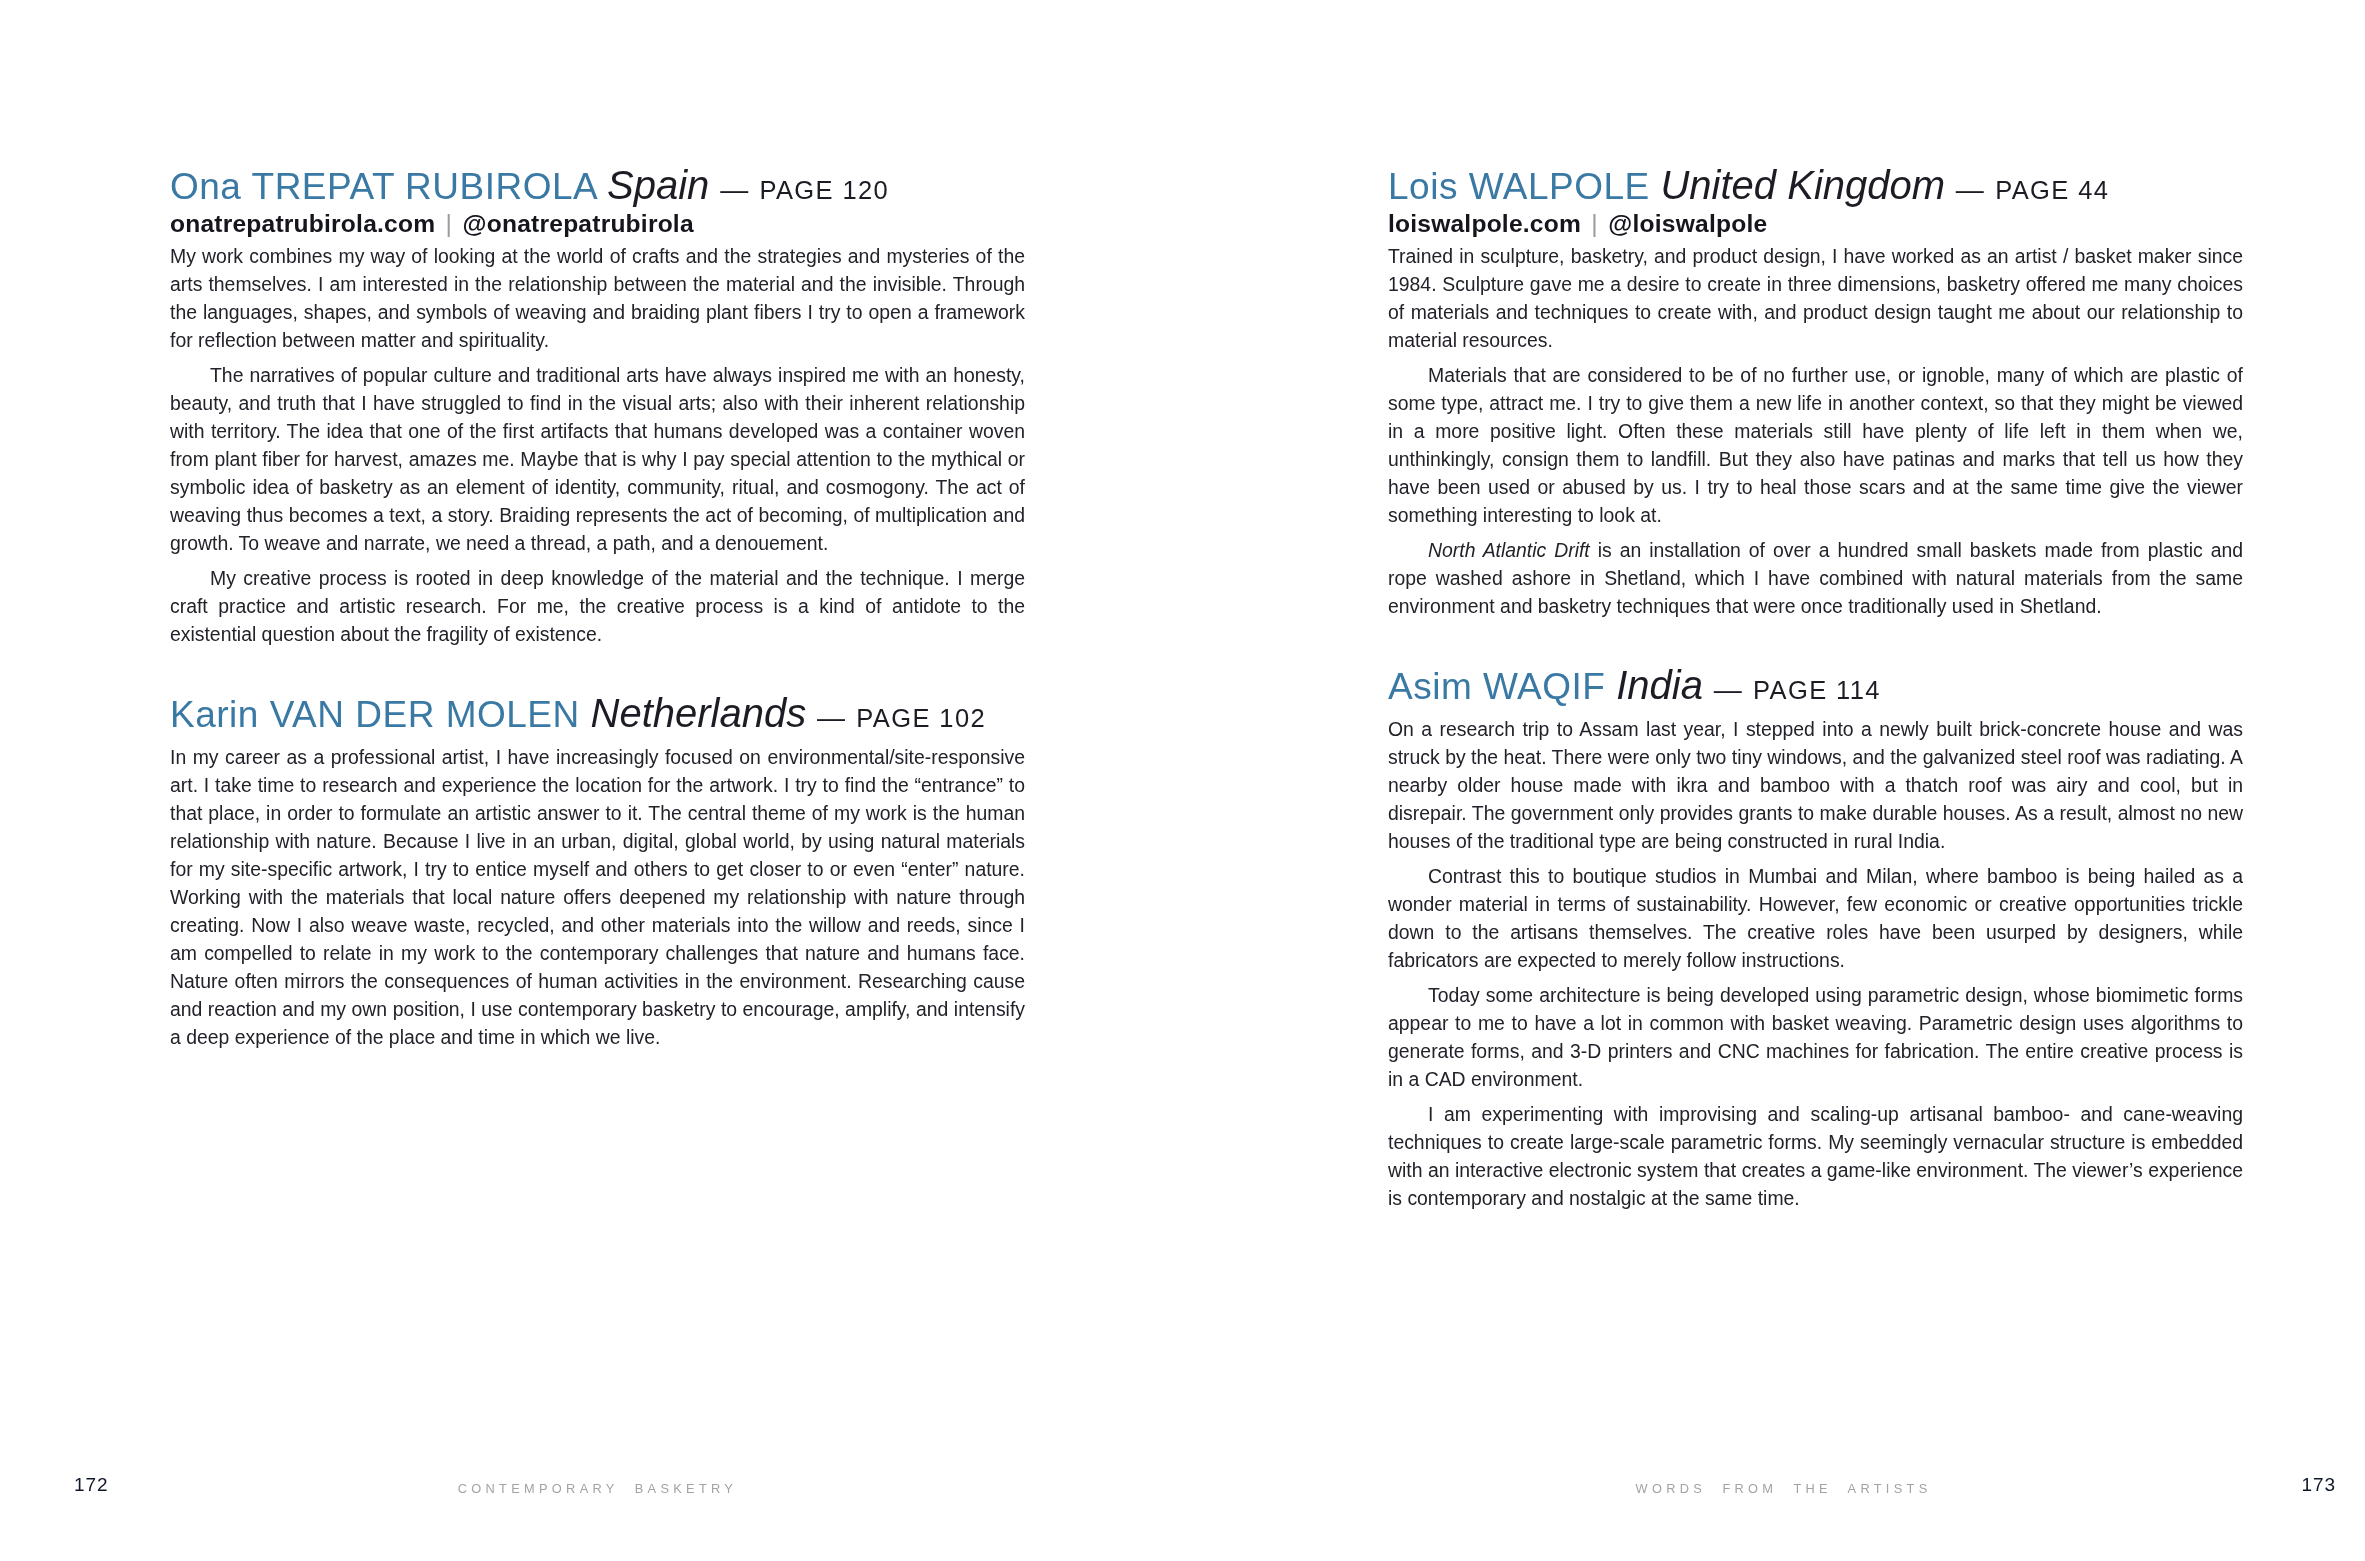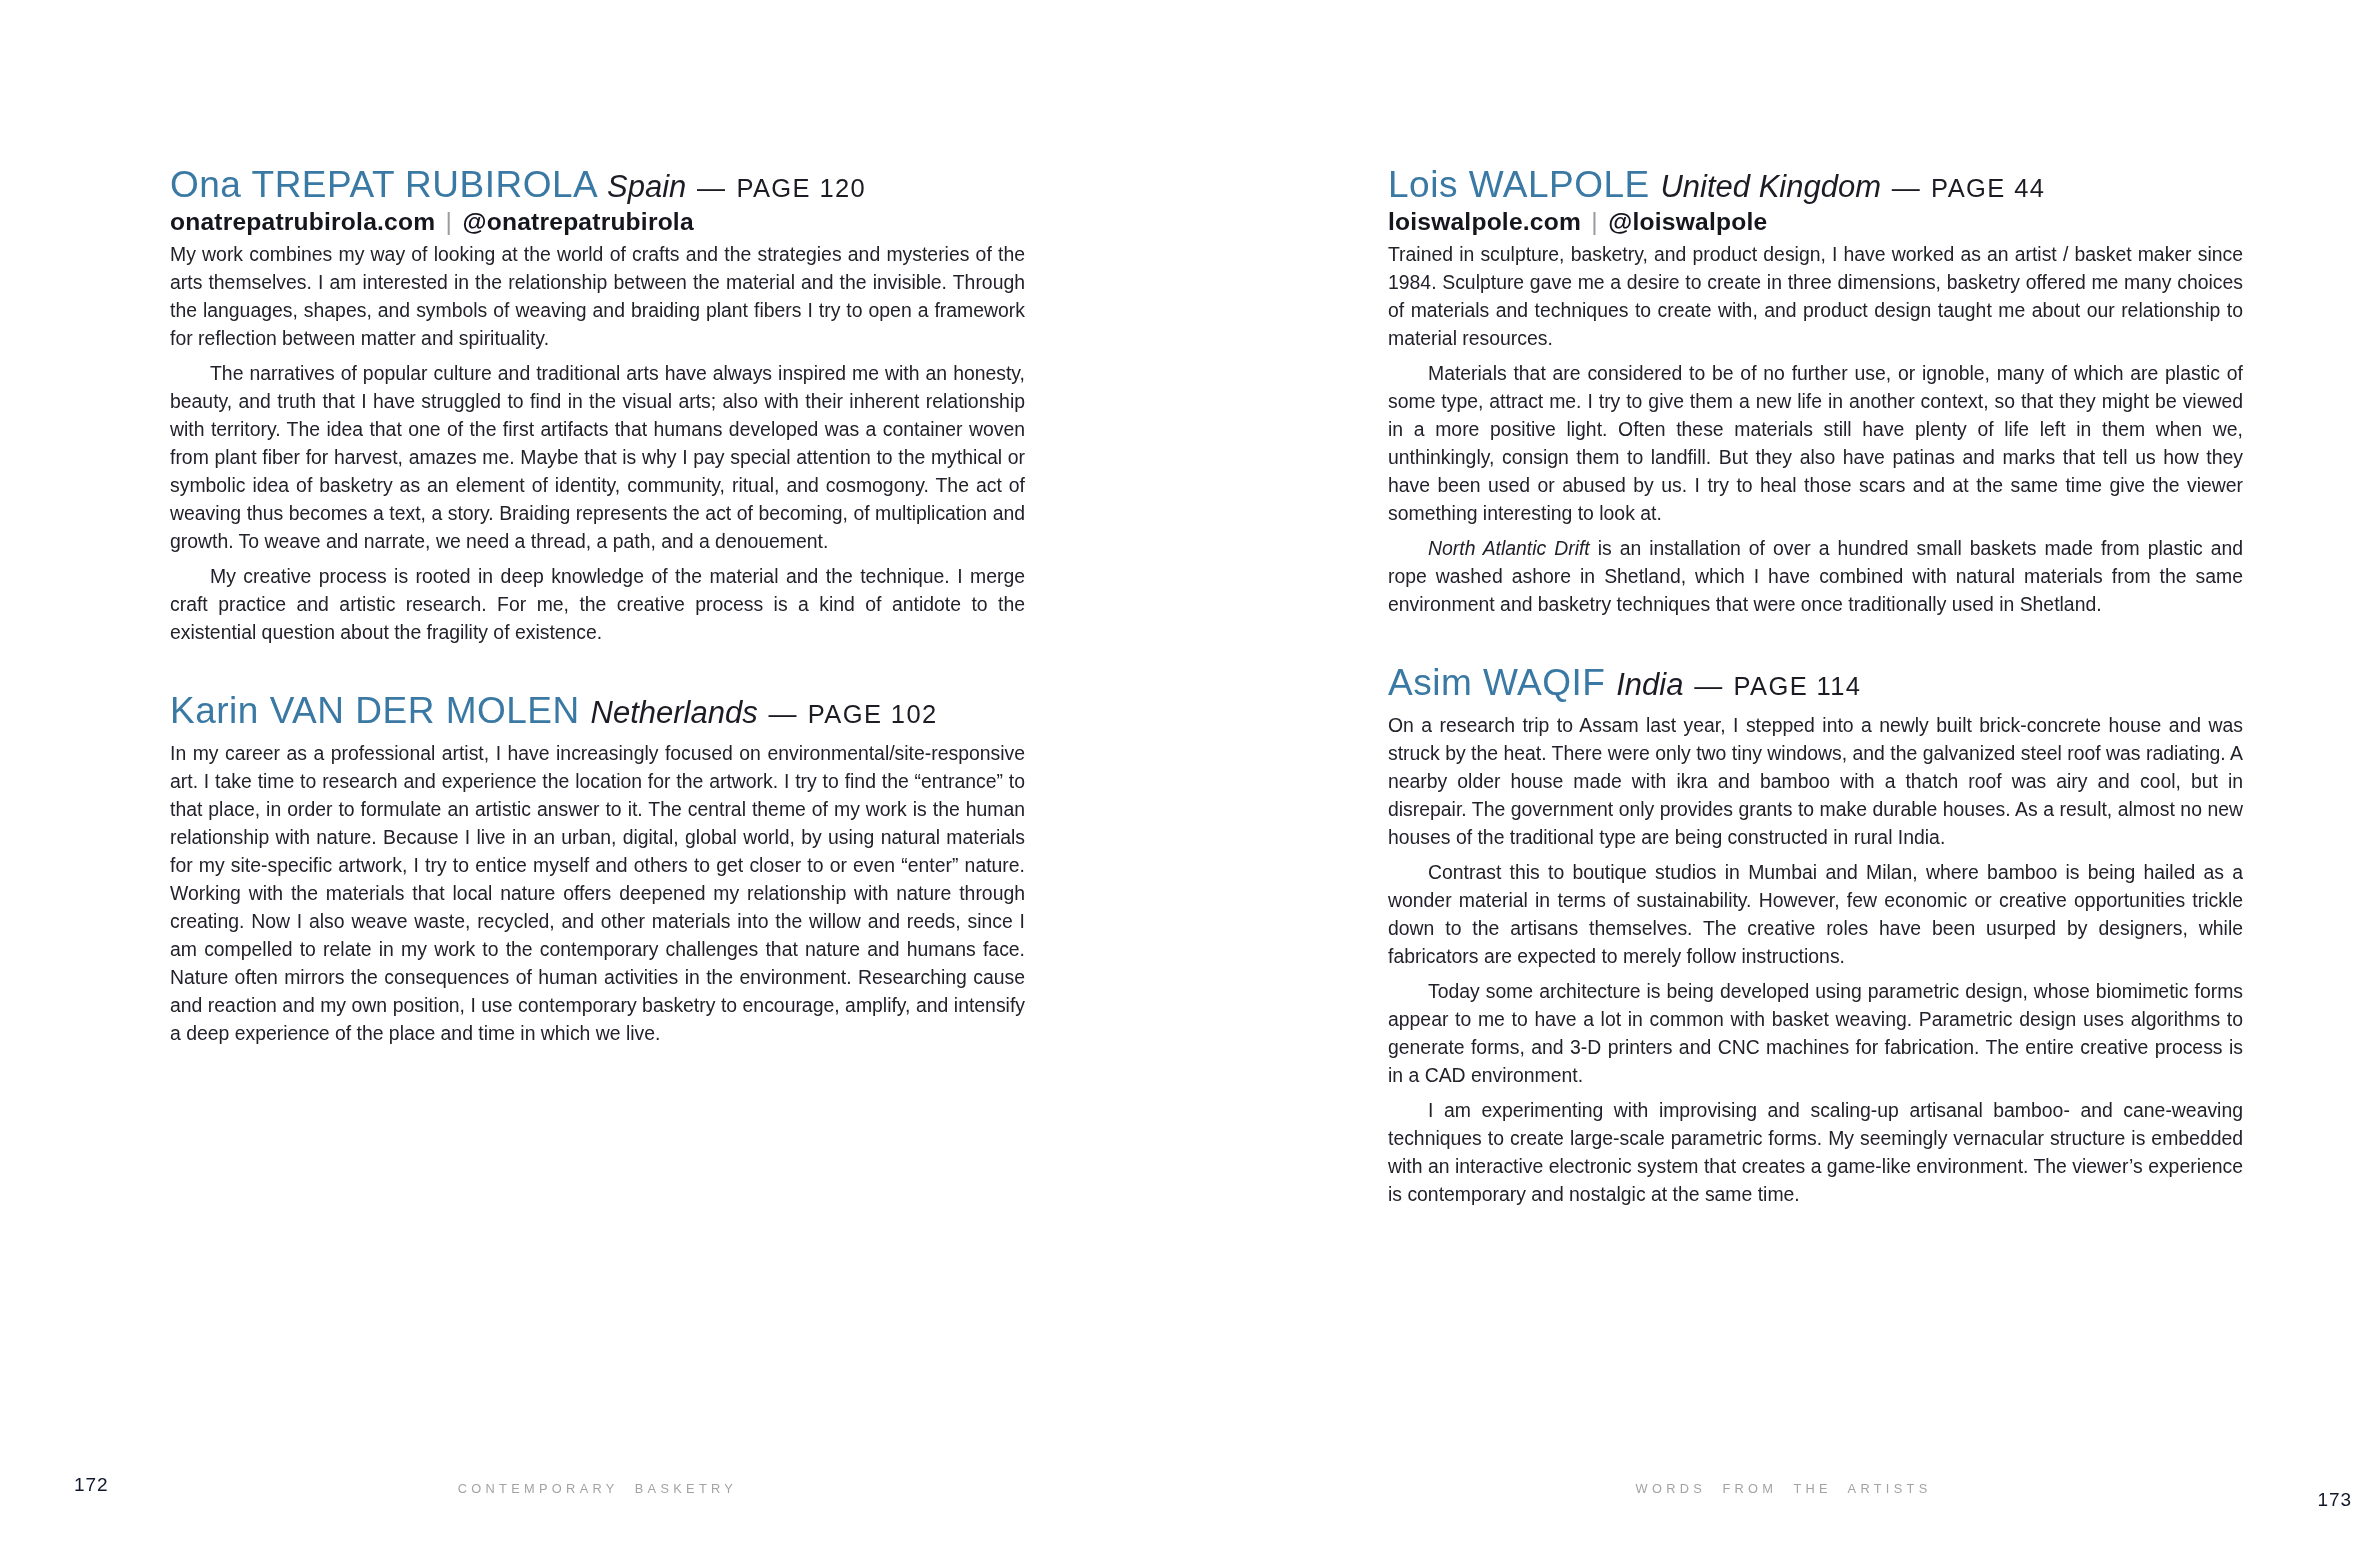--- a/index.html
+++ b/index.html
@@ -24,21 +24,21 @@
 
   h2 {
     margin: 0;
     font-size: 37px;
     line-height: 40px;
     font-weight: 500;
     letter-spacing: 0.5px;
     white-space: nowrap;
   }
   h2 .name    { color: #3a79a4; }
-  h2 .country { font-style: italic; font-weight: 400; font-size: 31px; color: #1d1c24; letter-spacing: 0; }
+  h2 .country { font-style: italic; font-weight: 400; font-size: 40px; color: #1d1c24; letter-spacing: 0; }
   h2 .dash    { font-weight: 400; font-size: 28px; color: #1d1c24; }
   h2 .pageref { font-weight: 400; font-size: 25.5px; color: #1d1c24; letter-spacing: 1.4px; }
 
   .contact {
     margin-top: 0.9px;
     font-size: 24.6px;
     line-height: 26.5px;
     font-weight: 700;
     color: #15151d;
     letter-spacing: 0.2px;
@@ -61,21 +61,21 @@
   .work-title { font-style: italic; }
 
   .footer-num {
     position: absolute;
     top: 1474px;
     font-size: 19px;
     color: #0f172a;
     letter-spacing: 0.9px;
   }
   .footer-num-left  { left: 74px; }
-  .footer-num-right { right: 61px; text-align: right; margin-top: 15px; }
+  .footer-num-right { right: 77px; text-align: right; }
 
   .footer-title {
     position: absolute;
     top: 1481px;
     width: 855px;
     text-align: center;
     font-size: 12.8px;
     font-weight: 400;
     letter-spacing: 4.3px;
     word-spacing: 8.5px;

